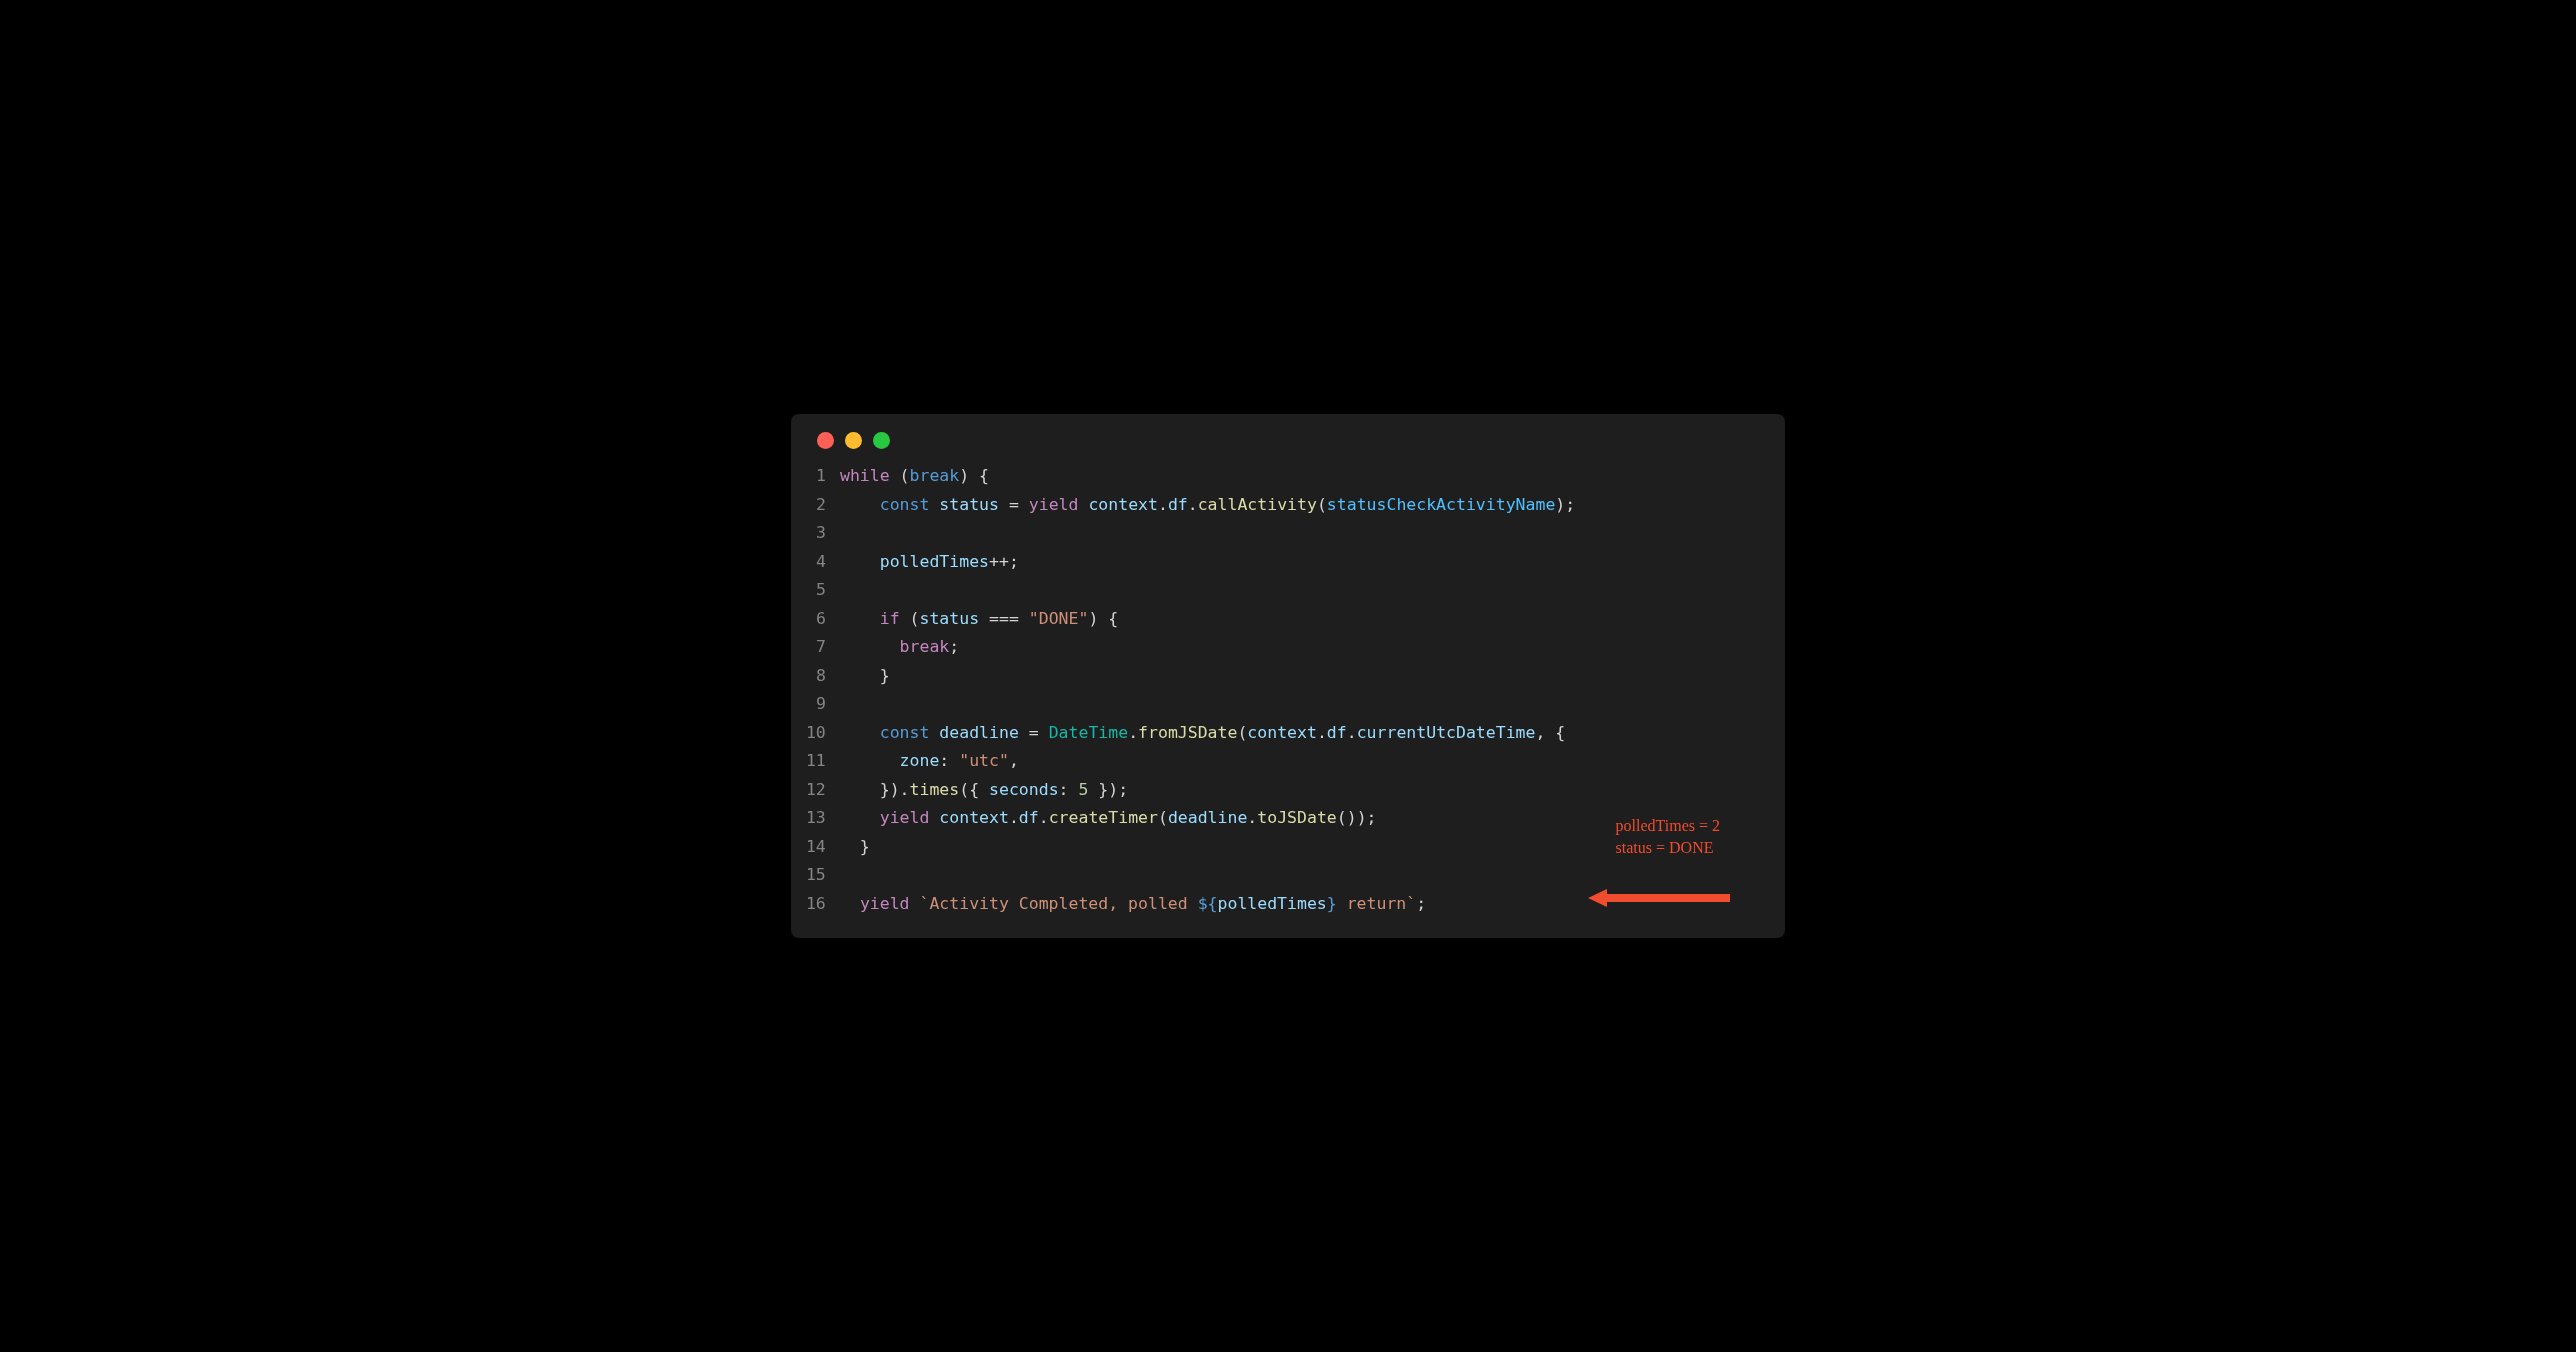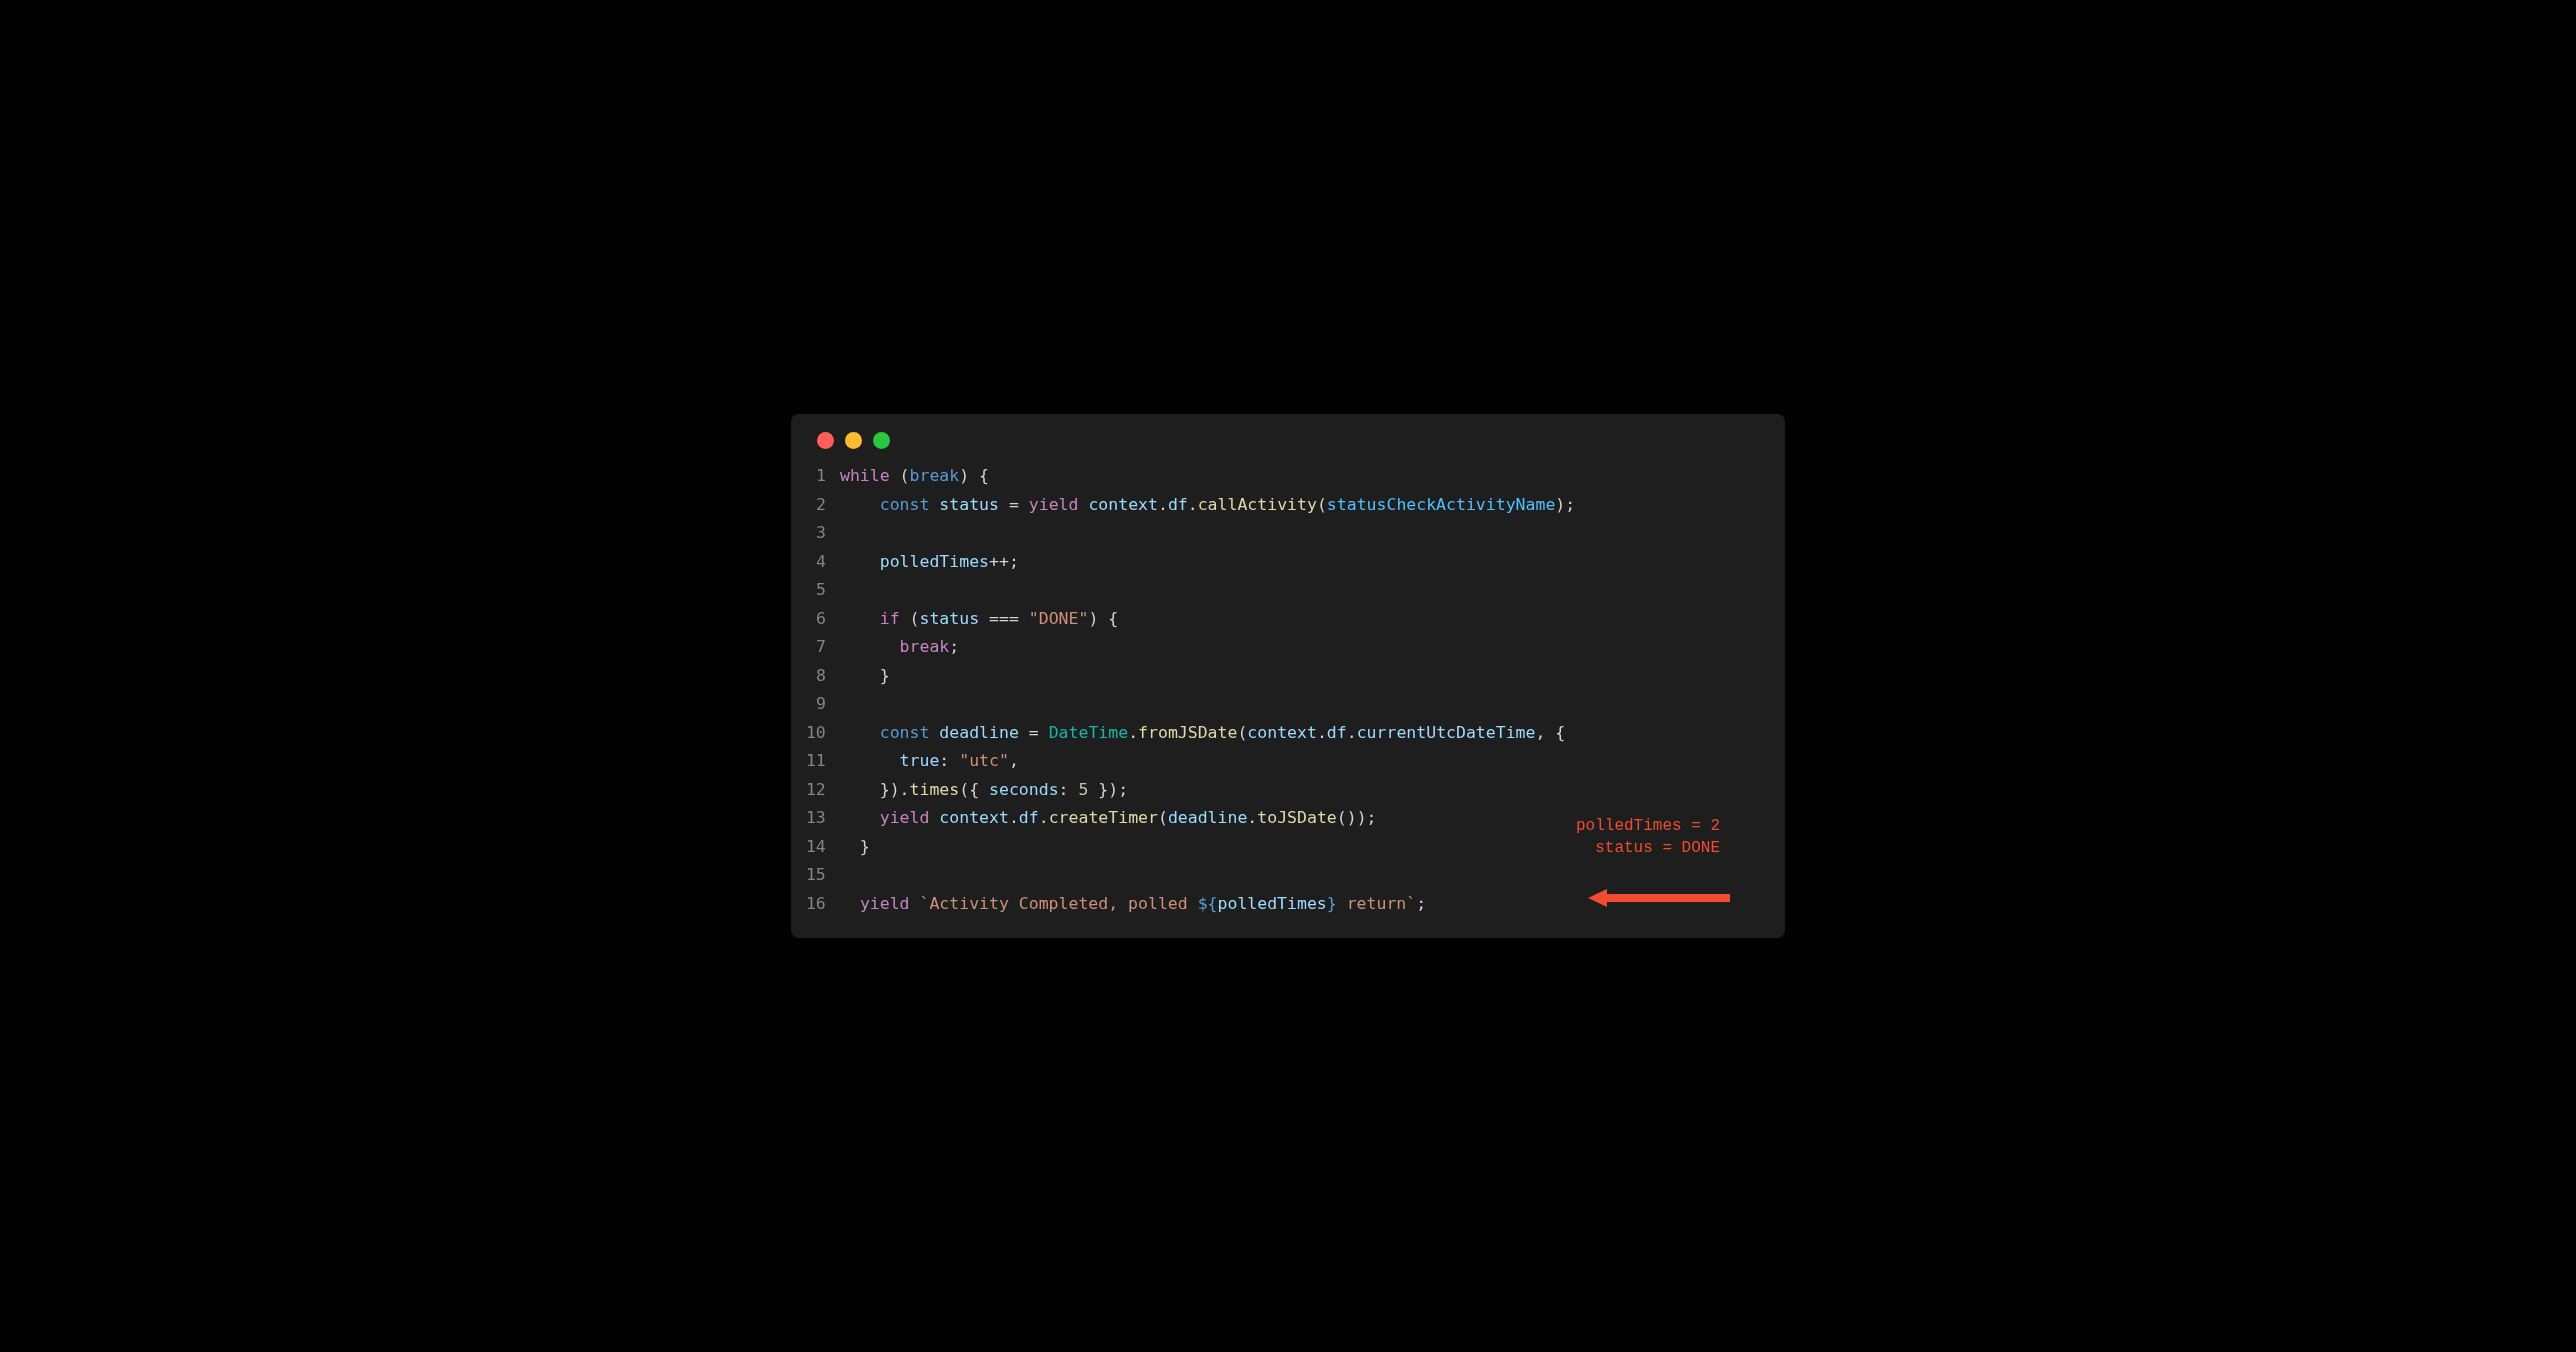--- a/index.html
+++ b/index.html
@@ -64,22 +64,22 @@
     .op { color: #d4d4d4; }
     .pun { color: #d4d4d4; }
 
     .annotation {
       position: absolute;
       right: 65px;
       top: 353px;
       color: #f14c2e;
       font-size: 16px;
       line-height: 22px;
-      text-align: right;
-      font-family: Liberation Mono, monospace;
+      text-align: left;
+      font-family: Liberation Serif, serif;
     }
     .arrow {
       position: absolute;
       right: 55px;
       top: 427px;
       display: flex;
       align-items: center;
     }
     .arrow-head {
       width: 0;
@@ -140,21 +140,21 @@
     <div class="line">
       <span class="lineno">9</span>
       <span class="code"></span>
     </div>
     <div class="line">
       <span class="lineno">10</span>
       <span class="code"><span>    </span><span class="kw-decl">const</span><span> </span><span class="ident">deadline</span><span> </span><span class="op">=</span><span> </span><span class="type">DateTime</span><span>.</span><span class="method">fromJSDate</span><span>(</span><span class="ident">context</span><span>.</span><span class="ident">df</span><span>.</span><span class="ident">currentUtcDateTime</span><span>, {</span></span>
     </div>
     <div class="line">
       <span class="lineno">11</span>
-      <span class="code"><span>      </span><span class="ident">true</span><span>:</span><span> </span><span class="str">"utc"</span><span>,</span></span>
+      <span class="code"><span>      </span><span class="ident">zone</span><span>:</span><span> </span><span class="str">"utc"</span><span>,</span></span>
     </div>
     <div class="line">
       <span class="lineno">12</span>
       <span class="code"><span>    }).</span><span class="method">times</span><span>({ </span><span class="ident">seconds</span><span>:</span><span> </span><span class="num">5</span><span> });</span></span>
     </div>
     <div class="line">
       <span class="lineno">13</span>
       <span class="code"><span>    </span><span class="kw-cf">yield</span><span> </span><span class="ident">context</span><span>.</span><span class="ident">df</span><span>.</span><span class="method">createTimer</span><span>(</span><span class="ident">deadline</span><span>.</span><span class="method">toJSDate</span><span>());</span></span>
     </div>
     <div class="line">

